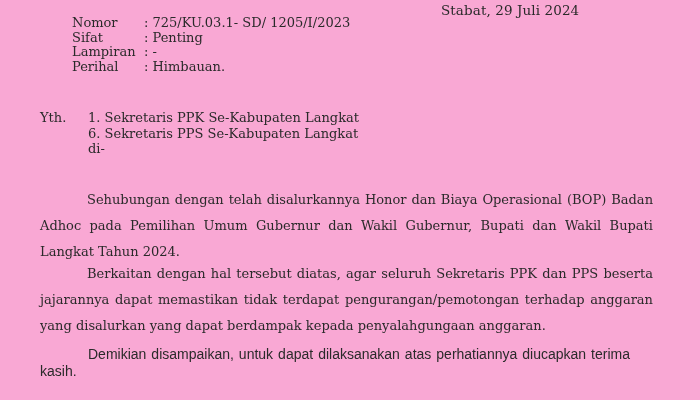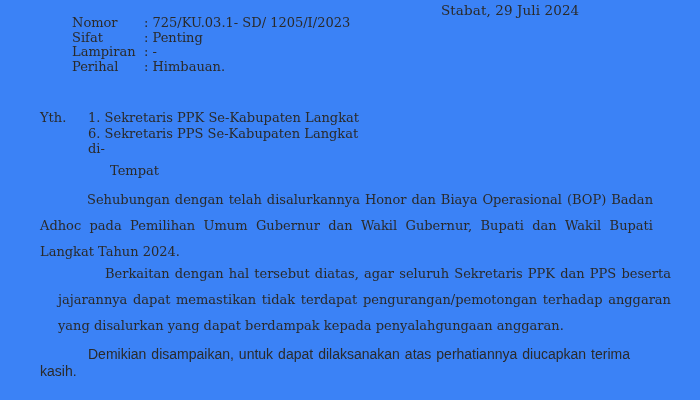--- a/index.html
+++ b/index.html
@@ -12,21 +12,21 @@
     }
     body {
       font-family: "DejaVu Serif", "Liberation Serif", serif;
       color: #2a2a2a;
       position: relative;
     }
     .page {
       position: absolute;
       left: 0; top: 0;
       width: 700px; height: 400px;
-      background: #3b82f6;
+      background: #f9a8d4;
     }
     .date {
       position: absolute;
       left: 441px;
       top: 2px;
       font-size: 13.5px;
       letter-spacing: 0.1px;
     }
     .meta {
       position: absolute;
@@ -52,21 +52,21 @@
       position: absolute;
       left: 40px;
       width: 613px;
       font-size: 13px;
       line-height: 26px;
       text-align: justify;
       text-align-last: left;
     }
     .para .indent { display: inline-block; width: 47px; }
     .p1 { top: 187px; }
-    .p2 { top: 261px; margin-left: 18px; }
+    .p2 { top: 261px; }
     .p3 {
       top: 346px;
       font-family: Liberation Sans, sans-serif;
       font-size: 14px;
       line-height: 17px;
       width: 590px;
       left: 40px;
     }
     .p3 .indent { width: 48px; }
   </style>
@@ -102,24 +102,20 @@
       <span>1. Sekretaris PPK Se-Kabupaten Langkat</span>
     </div>
     <div class="rcp-row">
       <span class="rcp-yth"></span>
       <span>6. Sekretaris PPS Se-Kabupaten Langkat</span>
     </div>
     <div class="rcp-row">
       <span class="rcp-yth"></span>
       <span>di-</span>
     </div>
-    <div class="rcp-row">
-      <span class="rcp-yth"></span>
-      <span class="rcp-tempat">Tempat</span>
-    </div>
   </div>
 
   <div class="para p1"><span class="indent"></span><span>Sehubungan dengan telah disalurkannya Honor dan Biaya Operasional (BOP) Badan Adhoc pada Pemilihan Umum Gubernur dan Wakil Gubernur, Bupati dan Wakil Bupati Langkat Tahun 2024.</span></div>
 
   <div class="para p2"><span class="indent"></span><span>Berkaitan dengan hal tersebut diatas, agar seluruh Sekretaris PPK dan PPS beserta jajarannya dapat memastikan tidak terdapat pengurangan/pemotongan terhadap anggaran yang disalurkan yang dapat berdampak kepada penyalahgungaan anggaran.</span></div>
 
   <div class="para p3"><span class="indent"></span><span>Demikian disampaikan, untuk dapat dilaksanakan atas perhatiannya diucapkan terima kasih.</span></div>
 
 </div>
 

